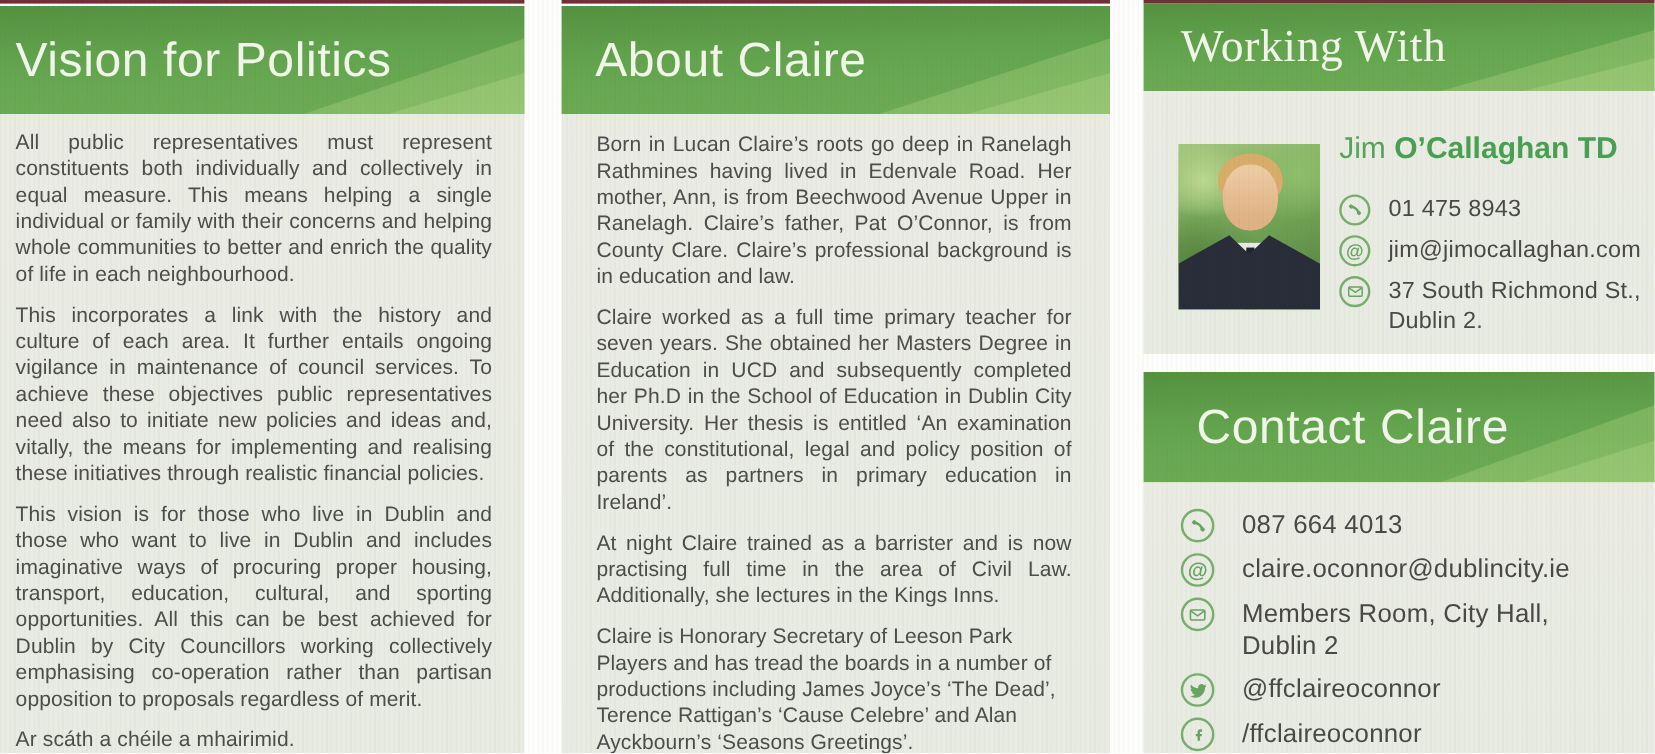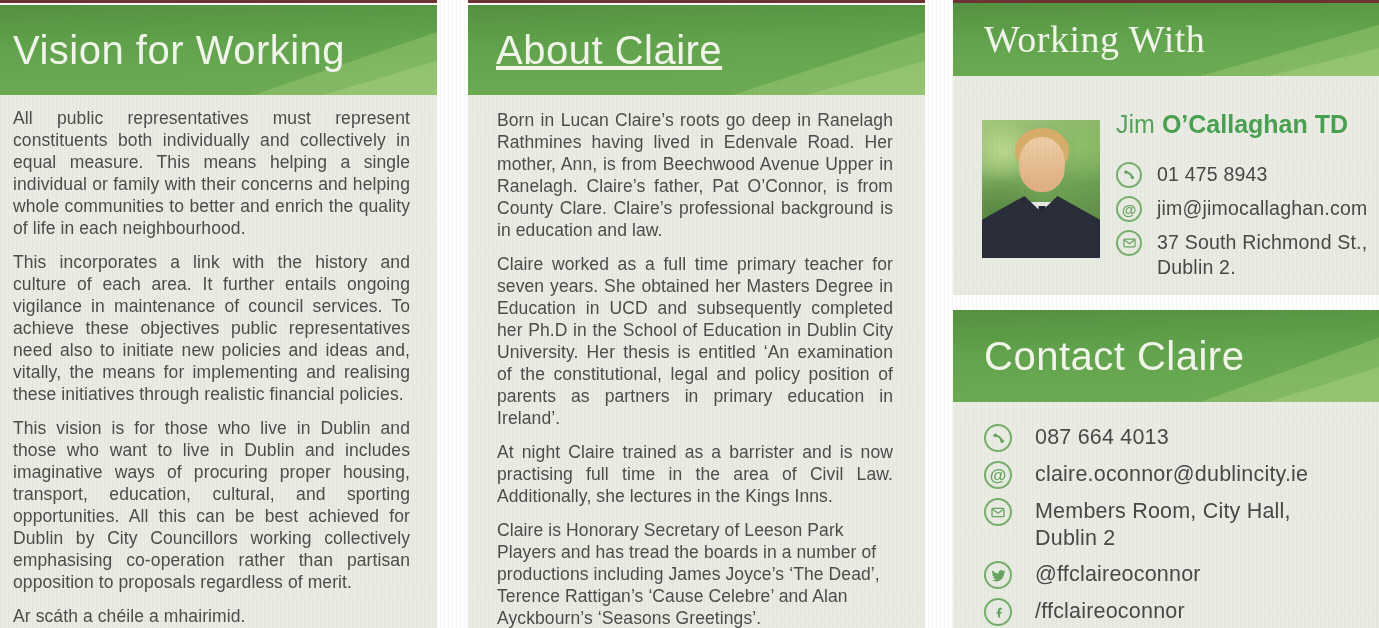--- a/index.html
+++ b/index.html
@@ -38,22 +38,22 @@
   .band-main { top:5px; height:90px; }
   .band-working { top:3px; height:73px;font-family:Liberation Serif, serif; }
   .band-contact { top:310px; height:92px; }
 
   .band-title {
     position:relative; z-index:2; color:#f1f5e9; font-weight:400;
     letter-spacing:0.5px; white-space:nowrap;
   }
   .band-main .band-title    { font-size:40px; line-height:90px; padding-left:13px; }
   .band-working .band-title { font-size:38px; line-height:73px; padding-left:31px; }
-  .band-contact .band-title { font-size:40px; line-height:92px; padding-left:31px; }
-  .col-about .band-main .band-title { padding-left:28px;text-decoration:underline; }
+  .band-contact .band-title { font-size:40px; line-height:92px; padding-left:44px; }
+  .col-about .band-main .band-title { padding-left:28px; }
 
   .panel {
     position:absolute; left:0; right:0;
     background:linear-gradient(180deg, #eaece3 0%, #e8ebe1 100%);
   }
   .panel-body { top:95px; bottom:0; }
   .panel-working { top:76px; height:219px; }
   .panel-contact { top:402px; bottom:0; }
 
   .body-text { color:#4c4c4a; font-size:17.5px; line-height:22px;
@@ -111,21 +111,21 @@
   .cc-rows .row-text { font-size:21.5px; line-height:27px; letter-spacing:0.2px; }
 </style>
 </head>
 <body>
 
 <div class="canvas">
 
   <div class="col col-vision">
     <div class="hairline"></div>
     <div class="band band-main">
-      <div class="band-title">Vision for Working</div>
+      <div class="band-title">Vision for Politics</div>
     </div>
     <div class="panel panel-body">
       <div class="body-text">
         <p>All public representatives must represent constituents both individually and collectively in equal measure. This means helping a single individual or family with their concerns and helping whole communities to better and enrich the quality of life in each neighbourhood.</p>
         <p>This incorporates a link with the history and culture of each area.  It further entails ongoing vigilance in maintenance of council services. To achieve these objectives public representatives need also to initiate new policies and ideas and, vitally, the means for implementing and realising these initiatives through realistic financial policies.</p>
         <p>This vision is for those who live in Dublin and those who want to live in Dublin and includes imaginative ways of procuring proper housing, transport, education, cultural, and sporting opportunities. All this can be best achieved for Dublin by City Councillors working collectively emphasising co-operation rather than partisan opposition to proposals regardless of merit.</p>
         <p>Ar scáth a chéile a mhairimid.</p>
       </div>
     </div>
   </div>

